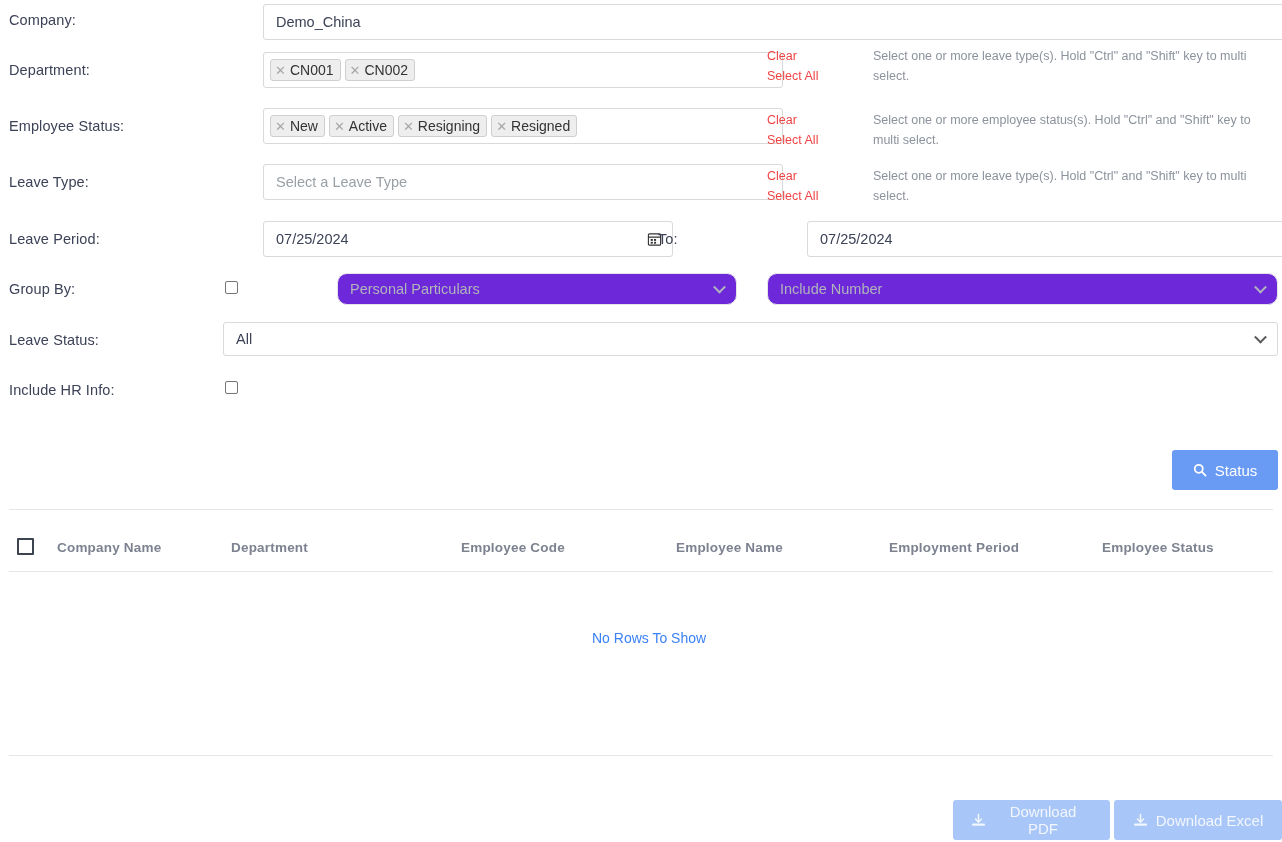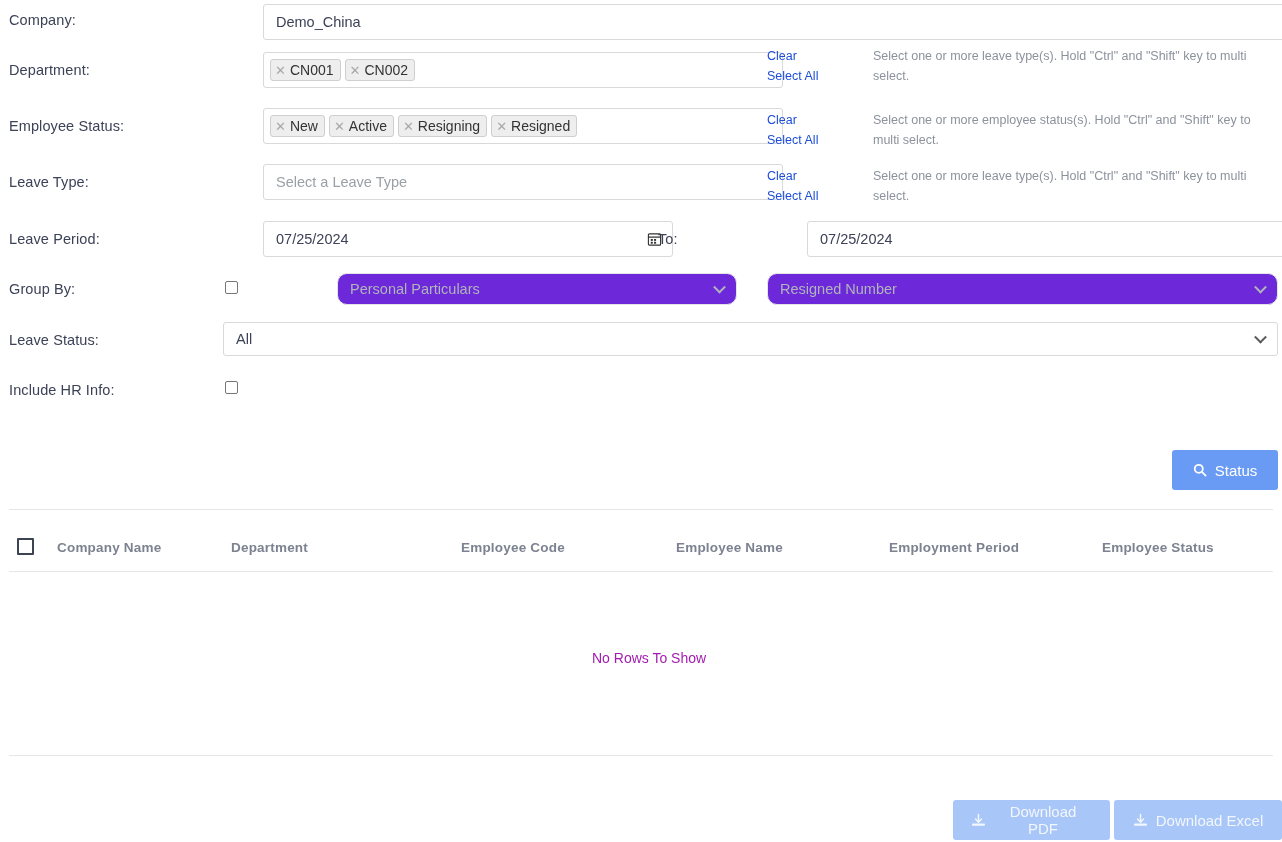--- a/index.html
+++ b/index.html
@@ -48,21 +48,21 @@
     border-top:9px solid #9aa5b1;
   }
   .caret-chev {
     position:absolute; right:12px; top:50%; transform:translateY(-50%);
     width:9px; height:9px; border-right:2px solid #5a5a5a; border-bottom:2px solid #5a5a5a;
     transform: translateY(-70%) rotate(45deg);
   }
 
   
   .helper-links { position:absolute; font-size:12.5px; line-height:20px; color:#4285f4; }
-  .helper-links a { color:#1d4ed8; text-decoration:none; display:block; cursor:pointer; }
+  .helper-links a { color:#ef4444; text-decoration:none; display:block; cursor:pointer; }
   .helper-text {
     position:absolute; font-size:12.5px; line-height:20px; color:#8c929c;
     width: 400px;
   }
 
   
   .date-field { padding: 12px 12px; }
   .cal-ico {
     position:absolute; right:10px; top:50%; transform:translateY(-50%);
     width:15px; height:15px; color:#333;
@@ -100,21 +100,21 @@
     font-family:"Liberation Sans", sans-serif;
   }
 
   
   .divider { position:absolute; left:9px; width:1264px; height:1px; background:#e6e6e6; }
   .th {
     position:absolute; font-size:13.5px; color:#7c8290; font-weight:bold;
     letter-spacing:.2px; white-space:nowrap;
   }
   .norows {
-    position:absolute; font-size:14px; color:#a21caf; white-space:nowrap;margin-top:20px;
+    position:absolute; font-size:14px; color:#3b82f6; white-space:nowrap;
   }
 
   
   .btn-dl {
     position:absolute; background:#a8c6f7; color:#f2f6fd; border:none; border-radius:3px;
     height:40px; display:flex; align-items:center; justify-content:center; gap:8px;
     font-size:15px; padding:0 18px; cursor:default;
     font-family:"Liberation Sans", sans-serif;
   }
   .ico { display:inline-flex; align-items:center; }
@@ -224,21 +224,21 @@
     </div>
 
     <div class="row" style="top:271px;">
       <div class="lbl">Group By:</div>
       <div class="cbx" style="left:225px; top:10px;"></div>
       <div class="sel-dis" style="left:337px; top:2px; width:400px;">
         <span>Personal Particulars</span>
         <span class="caret-chev"></span>
       </div>
       <div class="sel-dis" style="left:767px; top:2px; width:511px;">
-        <span>Resigned Number</span>
+        <span>Include Number</span>
         <span class="caret-chev"></span>
       </div>
     </div>
 
     <div class="row" style="top:322px;">
       <div class="lbl">Leave Status:</div>
       <div class="sel-native" style="left:223px; top:0px; width:1055px;">
         <span>All</span>
         <span class="caret-chev"></span>
       </div>

